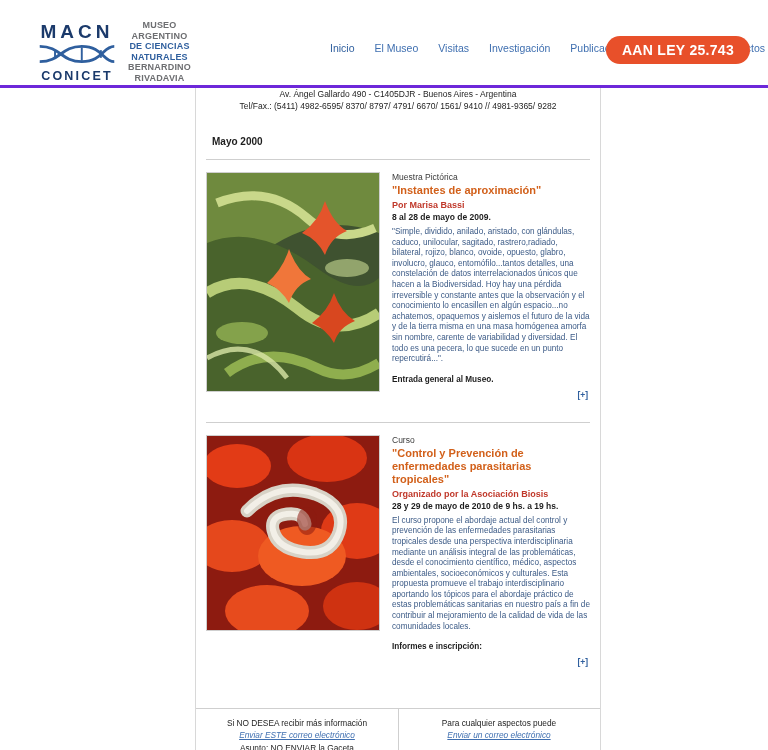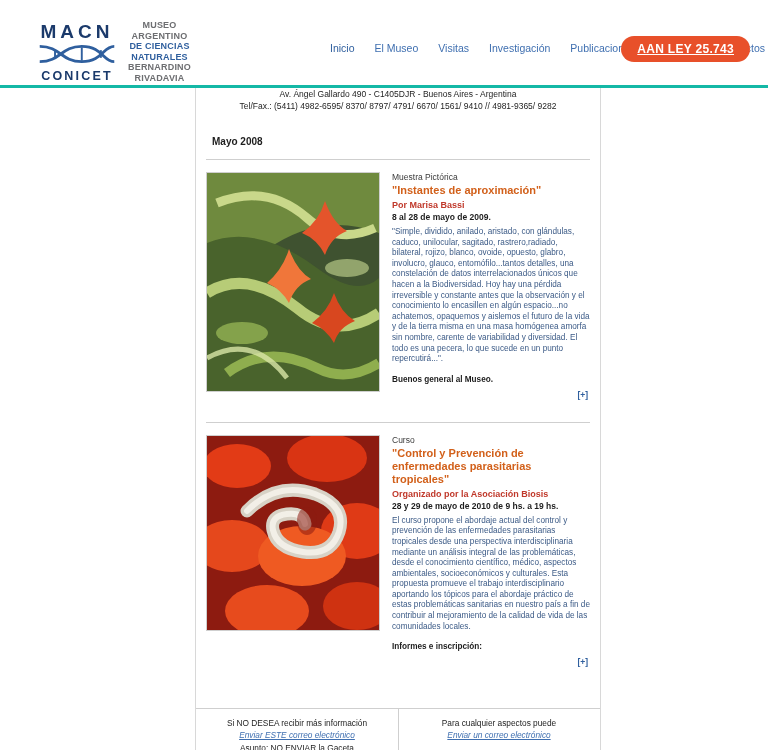--- a/index.html
+++ b/index.html
@@ -15,21 +15,21 @@
     width: 768px;
     height: 750px;
     background: #ffffff;
   }
 
   
   .header {
     position: relative;
     height: 88px;
     background: #ffffff;
-    border-bottom: 3px solid #14b8a6;
+    border-bottom: 3px solid #6d28d9;
   }
   .logo-block {
     position: absolute;
     left: 34px; top: 22px;
     width: 86px;
     text-align: center;
     color: #1b3a6b;
   }
   .logo-macn {
     font-size: 19px;
@@ -76,25 +76,24 @@
   }
   .nav a.active { color: #2f5f9e; }
 
   .aan-badge {
     position: absolute;
     right: 18px; top: 36px;
     background: #e8502a;
     color: #ffffff;
     border-radius: 14px;
     padding: 6px 16px;
-    font-size: 12px;
+    font-size: 14px;
     font-weight: bold;
     letter-spacing: .3px;
     white-space: nowrap;
-    text-decoration: underline;
   }
 
   
   .sheet {
     position: relative;
     width: 768px;
     height: 662px;
     background: #ffffff;
   }
   .left-rail {
@@ -280,21 +279,21 @@
 
   <div class="sheet">
     <div class="left-rail"></div>
     <div class="right-rail"></div>
 
     <div class="content">
 
       <div class="contact-line">Av. Ángel Gallardo 490 - C1405DJR - Buenos Aires - Argentina</div>
       <div class="contact-line" style="padding-top:0">Tel/Fax.: (5411) 4982-6595/ 8370/ 8797/ 4791/ 6670/ 1561/ 9410 // 4981-9365/ 9282</div>
 
-      <div class="month">Mayo 2008</div>
+      <div class="month">Mayo 2000</div>
       <div class="divider"></div>
 
       <div class="item">
         <div class="thumb">
           <svg width="172" height="218" viewBox="0 0 172 218">
             <rect width="172" height="218" fill="#3f5230"></rect>
             <path d="M0 0 L172 0 L172 60 Q120 40 70 70 Q20 100 0 80 Z" fill="#6f8a3e"></path>
             <path d="M0 70 Q50 50 110 95 Q150 125 172 105 L172 218 L0 218 Z" fill="#49632c"></path>
             <path d="M10 30 Q60 10 100 45 Q130 72 168 55" stroke="#c9d88a" stroke-width="9" fill="none"></path>
             <path d="M0 120 Q40 95 90 135 Q130 168 172 140" stroke="#b7cc77" stroke-width="11" fill="none"></path>
@@ -306,21 +305,21 @@
             <ellipse cx="140" cy="95" rx="22" ry="9" fill="#cadc95" opacity="0.6"></ellipse>
             <path d="M0 185 Q45 160 80 205" stroke="#d9e6a8" stroke-width="5" fill="none" opacity="0.8"></path>
           </svg>
         </div>
         <div class="itext">
           <div class="kicker">Muestra Pictórica</div>
           <div class="title">"Instantes de aproximación"</div>
           <div class="byline">Por Marisa Bassi</div>
           <div class="dates">8 al 28 de mayo de 2009.</div>
           <div class="body-text">"Simple, dividido, anilado, aristado, con glándulas, caduco, unilocular, sagitado, rastrero,radiado, bilateral, rojizo, blanco, ovoide, opuesto, glabro, involucro, glauco, entomófilo...tantos detalles, una constelación de datos interrelacionados únicos que hacen a la Biodiversidad. Hoy hay una pérdida irreversible y constante antes que la observación y el conocimiento lo encasillen en algún espacio...no achatemos, opaquemos y aislemos el futuro de la vida y de la tierra misma en una masa homógenea amorfa sin nombre, carente de variabilidad y diversidad. El todo es una pecera, lo que sucede en un punto repercutirá...".</div>
-          <div class="note">Buenos general al Museo.</div>
+          <div class="note">Entrada general al Museo.</div>
           <div class="plus">
             <a href="#">[+]</a>
           </div>
         </div>
       </div>
 
       <div class="divider"></div>
 
       <div class="item">
         <div class="thumb tall">

